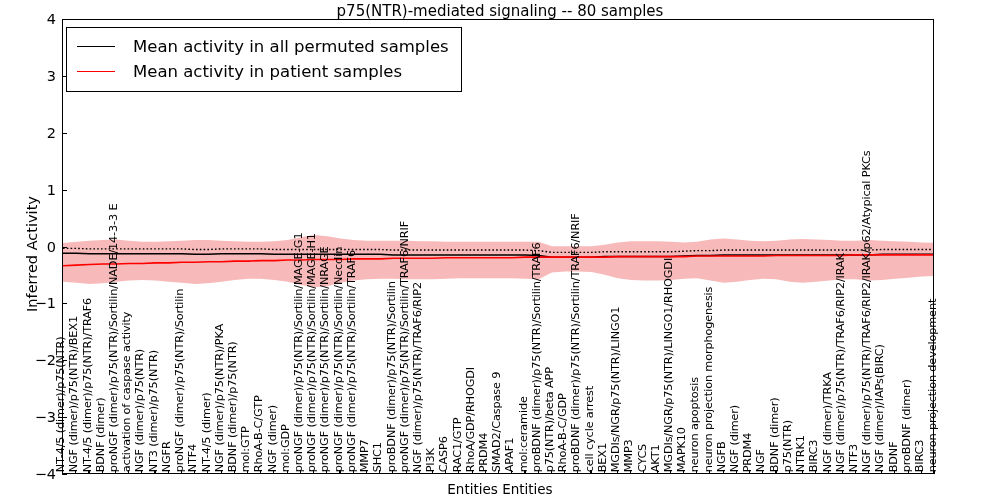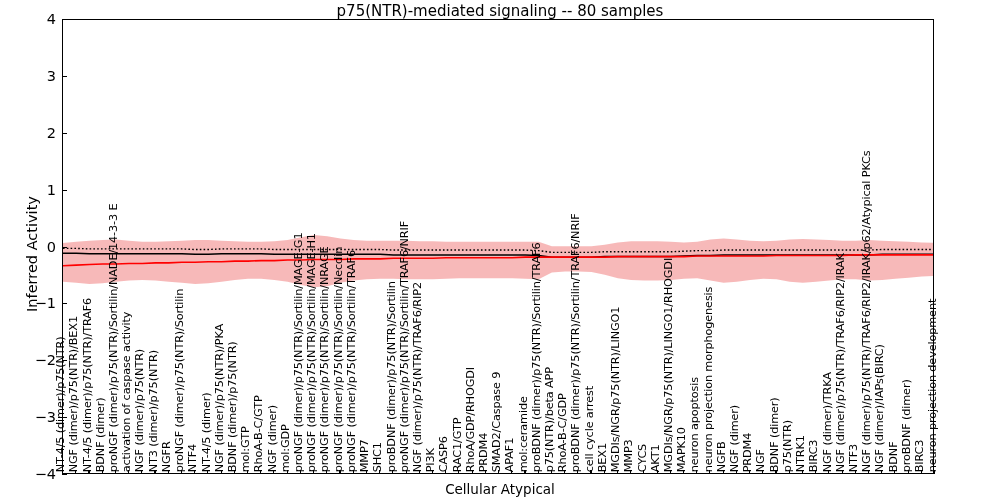--- a/index.html
+++ b/index.html
@@ -123,21 +123,21 @@
   }
 </style>
 </head>
 <body>
 
 <div id="figure">
 
   <div id="chart-title">p75(NTR)-mediated signaling -- 80 samples</div>
 
   <div id="ylabel">Inferred Activity</div>
-  <div id="xlabel">Cellular Atypical</div>
+  <div id="xlabel">Entities Entities</div>
 
   <div id="yticks-host"></div>
 
   <div id="axes">
     <div id="plot-surface">
         <svg width="872" height="455">
           <path d="M0.00,222.95 L13.21,221.81 L26.42,220.67 L39.64,220.11 L52.85,219.54 L66.06,220.67 L79.27,221.81 L92.48,221.81 L105.70,221.24 L118.91,220.67 L132.12,220.11 L145.33,220.11 L158.55,220.67 L171.76,221.24 L184.97,221.81 L198.18,221.81 L211.39,221.24 L224.61,220.11 L237.82,217.26 L251.03,214.99 L264.24,216.13 L277.45,218.40 L290.67,220.11 L303.88,220.67 L317.09,220.67 L330.30,220.67 L343.52,220.67 L356.73,221.24 L369.94,221.24 L383.15,221.81 L396.36,221.81 L409.58,221.81 L422.79,221.81 L436.00,221.81 L449.21,221.81 L462.42,221.81 L475.64,221.81 L488.85,226.36 L502.06,226.36 L515.27,226.36 L528.48,226.36 L541.70,224.66 L554.91,222.38 L568.12,221.24 L581.33,221.24 L594.55,221.24 L607.76,221.81 L620.97,222.38 L634.18,221.81 L647.39,219.54 L660.61,218.40 L673.82,219.54 L687.03,220.67 L700.24,221.24 L713.45,220.67 L726.67,219.54 L739.88,218.97 L753.09,219.54 L766.30,220.11 L779.52,220.67 L792.73,220.67 L805.94,220.11 L819.15,220.67 L832.36,221.24 L845.58,221.81 L858.79,222.38 L872.00,222.95 L872.00,255.94 L858.79,256.51 L845.58,257.64 L832.36,258.78 L819.15,259.92 L805.94,260.49 L792.73,259.35 L779.52,259.35 L766.30,260.49 L753.09,261.63 L739.88,262.76 L726.67,261.63 L713.45,259.35 L700.24,258.78 L687.03,259.92 L673.82,261.63 L660.61,262.76 L647.39,260.49 L634.18,258.21 L620.97,258.78 L607.76,259.92 L594.55,260.49 L581.33,260.49 L568.12,259.92 L554.91,258.21 L541.70,254.80 L528.48,251.96 L515.27,251.39 L502.06,251.39 L488.85,252.53 L475.64,259.35 L462.42,258.78 L449.21,258.21 L436.00,258.21 L422.79,258.21 L409.58,258.21 L396.36,258.21 L383.15,258.78 L369.94,259.35 L356.73,259.35 L343.52,259.35 L330.30,258.78 L317.09,258.78 L303.88,259.35 L290.67,260.49 L277.45,262.76 L264.24,266.18 L251.03,267.31 L237.82,265.04 L224.61,261.63 L211.39,259.92 L198.18,258.78 L184.97,258.78 L171.76,259.92 L158.55,261.63 L145.33,263.33 L132.12,263.90 L118.91,262.76 L105.70,261.63 L92.48,260.49 L79.27,259.92 L66.06,260.49 L52.85,261.63 L39.64,263.33 L26.42,263.90 L13.21,262.76 L0.00,261.63 Z" fill="#f08080" fill-opacity="0.55" stroke="none"></path>
           <path d="M0.00,228.35 L13.21,228.35 L26.42,228.92 L39.64,228.92 L52.85,228.92 L66.06,228.92 L79.27,228.92 L92.48,228.92 L105.70,228.92 L118.91,228.92 L132.12,229.49 L145.33,229.49 L158.55,228.92 L171.76,228.92 L184.97,228.92 L198.18,228.92 L211.39,229.49 L224.61,229.49 L237.82,229.49 L251.03,229.49 L264.24,229.49 L277.45,229.49 L290.67,229.49 L303.88,229.49 L317.09,229.49 L330.30,230.06 L343.52,230.06 L356.73,230.06 L369.94,230.06 L383.15,230.06 L396.36,230.06 L409.58,230.06 L422.79,230.06 L436.00,230.06 L449.21,230.06 L462.42,230.06 L475.64,230.63 L488.85,232.33 L502.06,232.33 L515.27,232.33 L528.48,232.33 L541.70,231.77 L554.91,231.77 L568.12,231.77 L581.33,231.77 L594.55,231.77 L607.76,231.77 L620.97,231.20 L634.18,230.63 L647.39,230.63 L660.61,230.06 L673.82,230.06 L687.03,230.06 L700.24,230.06 L713.45,230.06 L726.67,230.06 L739.88,230.06 L753.09,230.06 L766.30,230.06 L779.52,230.06 L792.73,230.06 L805.94,230.06 L819.15,229.49 L832.36,229.49 L845.58,229.49 L858.79,229.49 L872.00,229.49" fill="none" stroke="#000000" stroke-width="1.4" stroke-dasharray="1.6,2.2"></path>
           <path d="M0.00,233.19 L13.21,233.19 L26.42,233.76 L39.64,233.76 L52.85,233.76 L66.06,233.76 L79.27,233.76 L92.48,233.76 L105.70,233.76 L118.91,233.76 L132.12,234.33 L145.33,234.33 L158.55,233.76 L171.76,233.76 L184.97,233.76 L198.18,233.76 L211.39,234.33 L224.61,234.33 L237.82,234.33 L251.03,234.33 L264.24,234.33 L277.45,234.33 L290.67,234.33 L303.88,234.33 L317.09,234.33 L330.30,234.89 L343.52,234.89 L356.73,234.89 L369.94,234.89 L383.15,234.89 L396.36,234.89 L409.58,234.89 L422.79,234.89 L436.00,234.89 L449.21,234.89 L462.42,234.89 L475.64,235.46 L488.85,237.17 L502.06,237.17 L515.27,237.17 L528.48,237.17 L541.70,236.60 L554.91,236.60 L568.12,236.60 L581.33,236.60 L594.55,236.60 L607.76,236.60 L620.97,236.03 L634.18,235.46 L647.39,235.46 L660.61,234.89 L673.82,234.89 L687.03,234.89 L700.24,234.89 L713.45,234.89 L726.67,234.89 L739.88,234.89 L753.09,234.89 L766.30,234.89 L779.52,234.89 L792.73,234.89 L805.94,234.89 L819.15,234.33 L832.36,234.33 L845.58,234.33 L858.79,234.33 L872.00,234.33" fill="none" stroke="#000000" stroke-width="1.5"></path>
           <path d="M0.00,245.70 L13.21,245.13 L26.42,244.56 L39.64,243.99 L52.85,243.99 L66.06,243.43 L79.27,243.43 L92.48,242.86 L105.70,242.86 L118.91,242.29 L132.12,242.29 L145.33,241.72 L158.55,241.72 L171.76,241.15 L184.97,241.15 L198.18,240.58 L211.39,240.58 L224.61,240.01 L237.82,240.01 L251.03,239.44 L264.24,239.44 L277.45,239.44 L290.67,238.88 L303.88,238.88 L317.09,238.88 L330.30,238.31 L343.52,238.31 L356.73,238.31 L369.94,238.31 L383.15,237.74 L396.36,237.74 L409.58,237.74 L422.79,237.74 L436.00,237.74 L449.21,237.74 L462.42,237.17 L475.64,237.17 L488.85,237.17 L502.06,237.17 L515.27,237.17 L528.48,237.17 L541.70,237.17 L554.91,236.60 L568.12,236.60 L581.33,236.60 L594.55,236.60 L607.76,236.60 L620.97,236.60 L634.18,236.03 L647.39,236.03 L660.61,236.03 L673.82,236.03 L687.03,236.03 L700.24,236.03 L713.45,235.46 L726.67,235.46 L739.88,235.46 L753.09,235.46 L766.30,235.46 L779.52,235.46 L792.73,234.89 L805.94,234.89 L819.15,234.89 L832.36,234.89 L845.58,234.89 L858.79,234.89 L872.00,234.89" fill="none" stroke="#ff0000" stroke-width="1.6"></path>
@@ -275,20 +275,30 @@
       <div class="xtick-label" style="left: 836.564px;">BDNF</div>
       <div class="xtick-mark" style="left: 832.364px;"></div>
       <div class="xtick-label" style="left: 849.776px;">proBDNF (dimer)</div>
       <div class="xtick-mark" style="left: 845.576px;"></div>
       <div class="xtick-label" style="left: 862.988px;">BIRC3</div>
       <div class="xtick-mark" style="left: 858.788px;"></div>
       <div class="xtick-label" style="left: 876.2px;">neuron projection development</div>
       <div class="xtick-mark" style="left: 872px;"></div>
     </div>
 
+  <div id="legend">
+    <div class="legend-row">
+      <span class="legend-swatch" style="border-top-color: rgb(0, 0, 0);"></span>
+      <span class="legend-text">Mean activity in all permuted samples</span>
+    </div>
+    <div class="legend-row">
+      <span class="legend-swatch" style="border-top-color: rgb(255, 0, 0);"></span>
+      <span class="legend-text">Mean activity in patient samples</span>
+    </div>
+  </div>
 
 <div class="ytick-label" style="top: 474px;">−4</div>
     <div class="ytick-mark" style="top: 474px;"></div>
     <div class="ytick-label" style="top: 417.125px;">−3</div>
     <div class="ytick-mark" style="top: 417.125px;"></div>
     <div class="ytick-label" style="top: 360.25px;">−2</div>
     <div class="ytick-mark" style="top: 360.25px;"></div>
     <div class="ytick-label" style="top: 303.375px;">−1</div>
     <div class="ytick-mark" style="top: 303.375px;"></div>
     <div class="ytick-label" style="top: 246.5px;">0</div>

